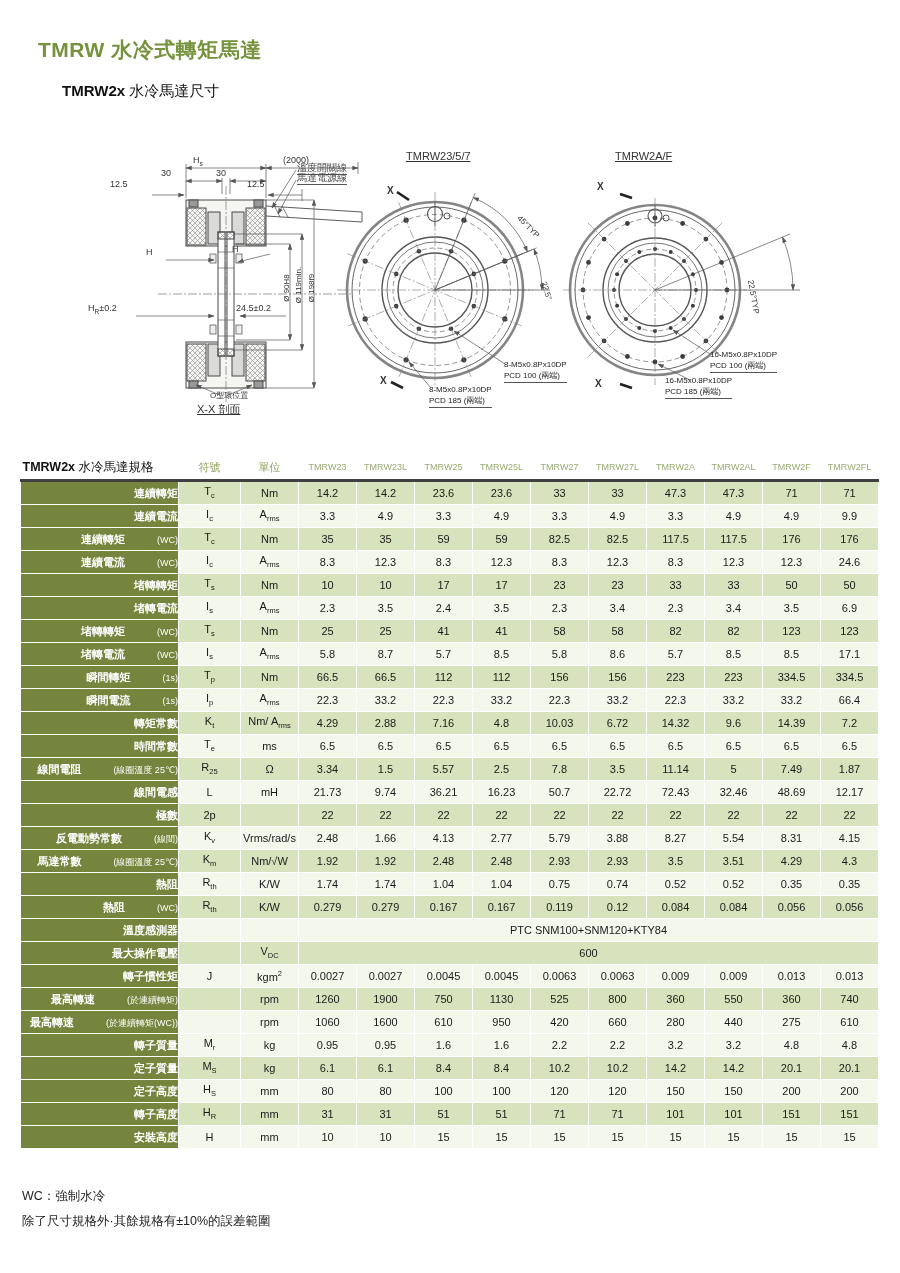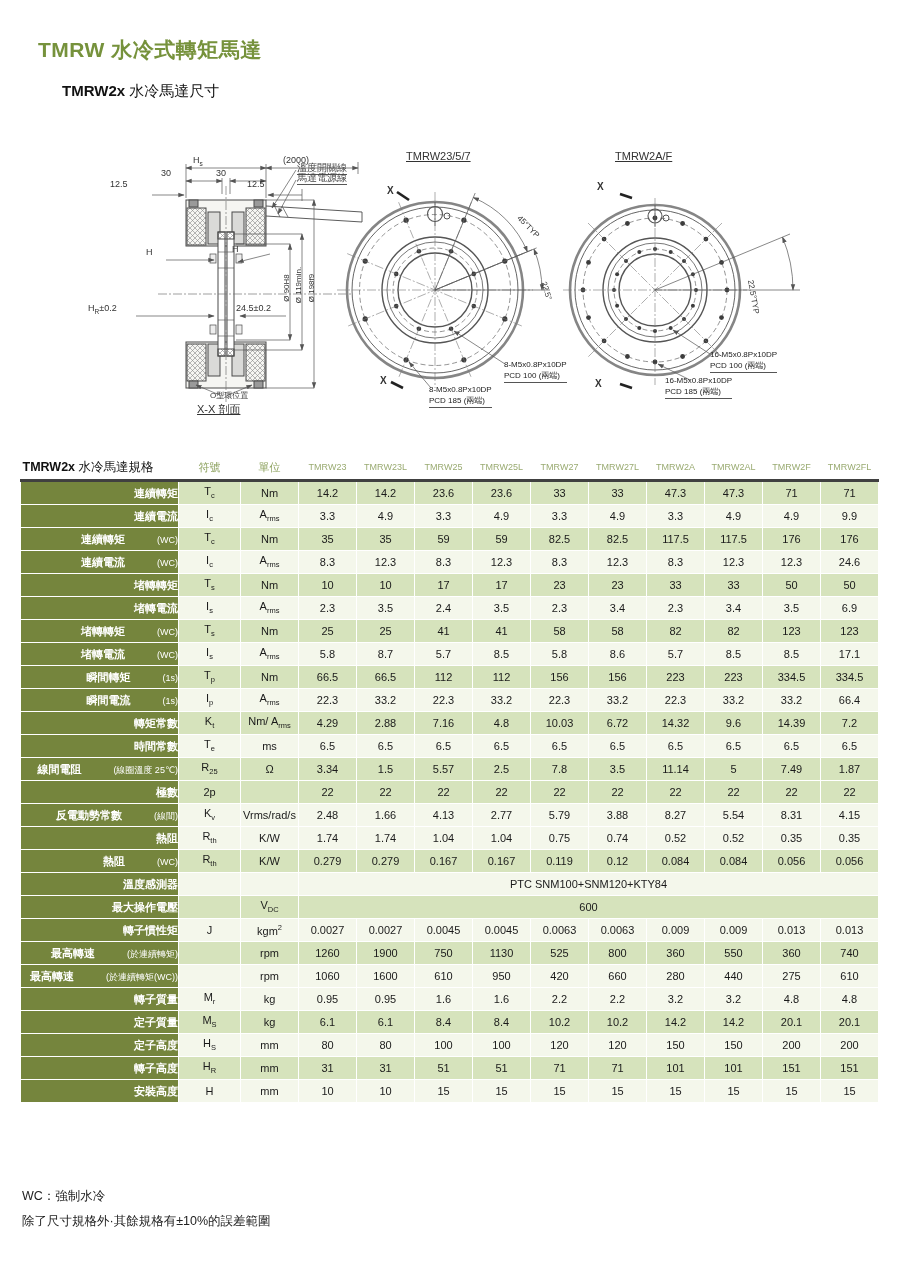--- a/index.html
+++ b/index.html
@@ -553,20 +553,35 @@
         <td class="val">1.5</td>
         <td class="val">5.57</td>
         <td class="val">2.5</td>
         <td class="val">7.8</td>
         <td class="val">3.5</td>
         <td class="val">11.14</td>
         <td class="val">5</td>
         <td class="val">7.49</td>
         <td class="val">1.87</td>
       </tr>
+      <tr class="alt">
+        <td class="row-label">線間電感</td>
+        <td class="sym">L</td>
+        <td class="unit">mH</td>
+        <td class="val">21.73</td>
+        <td class="val">9.74</td>
+        <td class="val">36.21</td>
+        <td class="val">16.23</td>
+        <td class="val">50.7</td>
+        <td class="val">22.72</td>
+        <td class="val">72.43</td>
+        <td class="val">32.46</td>
+        <td class="val">48.69</td>
+        <td class="val">12.17</td>
+      </tr>
       <tr>
         <td class="row-label">極數</td>
         <td class="sym">2p</td>
         <td class="unit"></td>
         <td class="val">22</td>
         <td class="val">22</td>
         <td class="val">22</td>
         <td class="val">22</td>
         <td class="val">22</td>
         <td class="val">22</td>
@@ -583,20 +598,35 @@
         <td class="val">1.66</td>
         <td class="val">4.13</td>
         <td class="val">2.77</td>
         <td class="val">5.79</td>
         <td class="val">3.88</td>
         <td class="val">8.27</td>
         <td class="val">5.54</td>
         <td class="val">8.31</td>
         <td class="val">4.15</td>
       </tr>
+      <tr>
+        <td class="row-label">馬達常數<span class="pn">(線圈溫度 25℃)</span></td>
+        <td class="sym">K<sub>m</sub></td>
+        <td class="unit">Nm/√W</td>
+        <td class="val">1.92</td>
+        <td class="val">1.92</td>
+        <td class="val">2.48</td>
+        <td class="val">2.48</td>
+        <td class="val">2.93</td>
+        <td class="val">2.93</td>
+        <td class="val">3.5</td>
+        <td class="val">3.51</td>
+        <td class="val">4.29</td>
+        <td class="val">4.3</td>
+      </tr>
       <tr class="alt">
         <td class="row-label">熱阻</td>
         <td class="sym">R<sub>th</sub></td>
         <td class="unit">K/W</td>
         <td class="val">1.74</td>
         <td class="val">1.74</td>
         <td class="val">1.04</td>
         <td class="val">1.04</td>
         <td class="val">0.75</td>
         <td class="val">0.74</td>

